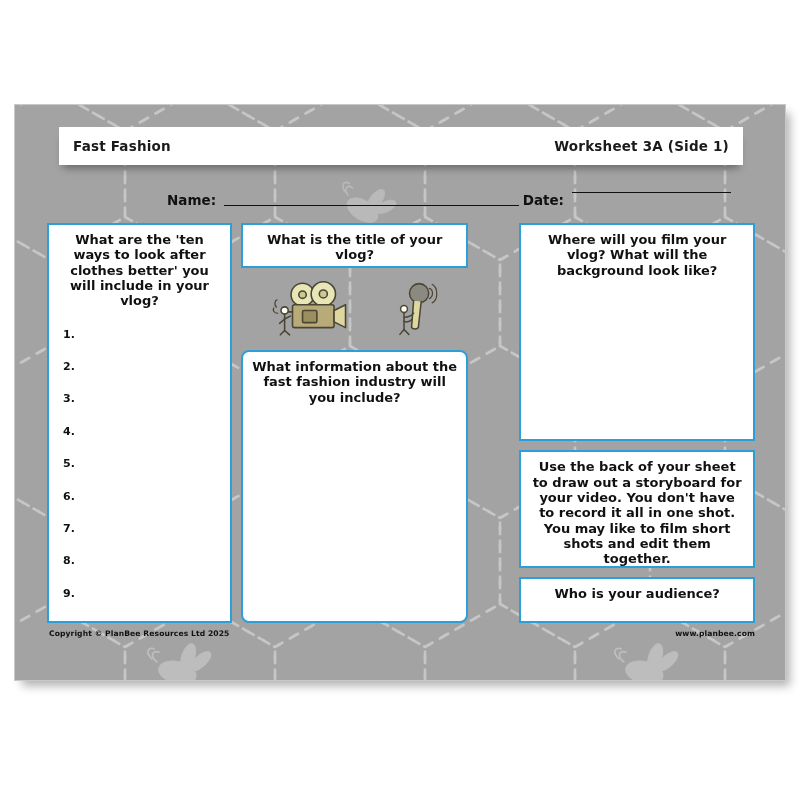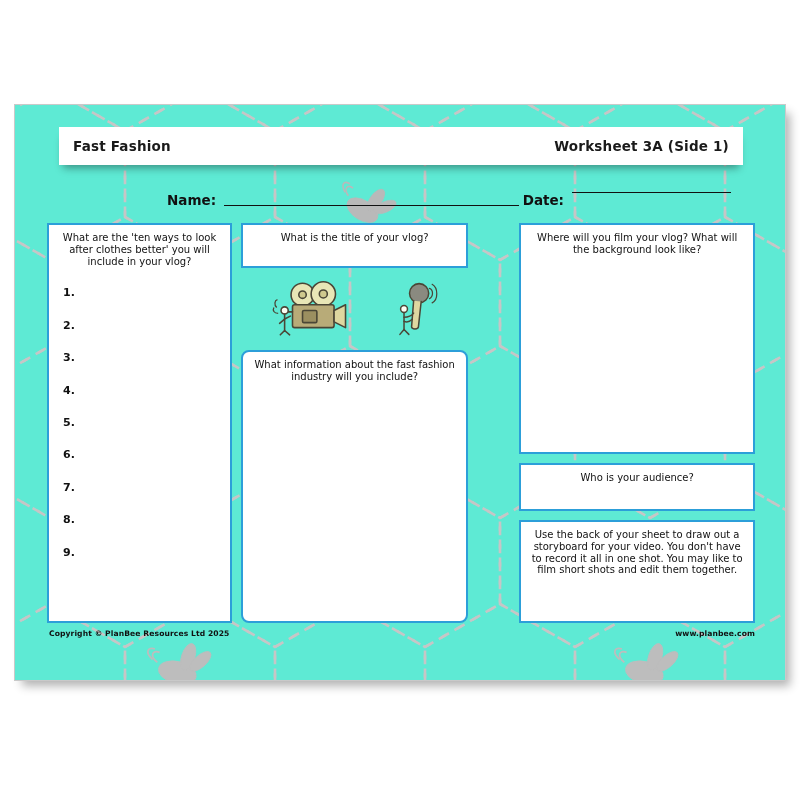--- a/index.html
+++ b/index.html
@@ -17,21 +17,21 @@
     position: absolute;
     left: 14px;
     top: 104px;
     width: 772px;
     height: 577px;
   }
 
   #sheet {
     position: absolute;
     inset: 0;
-    background: #5eead4;
+    background: #a3a3a3;
     border: 1px solid #c9c9c9;
     box-shadow: 6px 7px 9px -2px rgba(0,0,0,0.30);
     overflow: hidden;
   }
 
   
   #hexlayer {
     position: absolute;
     left: -40px;
     top: -60px;
@@ -120,22 +120,22 @@
   #col-left   { width: 197px; }
   #col-mid    { width: 242px; }
   #col-right  { width: 251px; margin-left: 42px; }
 
   .box {
     background: #ffffff;
     border: 2.6px solid #2C9FD9;
     position: relative;
   }
   .box-q {
-    font-size: 10px;
-    font-weight: normal;
+    font-size: 13px;
+    font-weight: bold;
     color: #111;
     text-align: center;
     line-height: 1.18;
     padding: 7px 9px 0 9px;
     position: relative;
     z-index: 2;
   }
 
   
   #numlist {
@@ -412,26 +412,26 @@
         <div class="box" style="flex:1 1 auto;border-radius:8px;">
           <div class="box-q">What information about the fast fashion industry will you include?</div>
         </div>
       </div>
 
       <div class="col" id="col-right">
         <div class="box" style="height:231px;">
           <div class="box-q">Where will you film your vlog? What will the background look like?</div>
         </div>
 
+        <div class="box" style="flex:1 1 auto;">
+          <div class="box-q">Use the back of your sheet to draw out a storyboard for your video. You don't have to record it all in one shot. You may like to film short shots and edit them together.</div>
+        </div>
+
         <div class="box" style="height:48px;">
           <div class="box-q">Who is your audience?</div>
-        </div>
-
-        <div class="box" style="flex:1 1 auto;">
-          <div class="box-q">Use the back of your sheet to draw out a storyboard for your video. You don't have to record it all in one shot. You may like to film short shots and edit them together.</div>
         </div>
       </div>
 
     </div>
 
     <div id="footer">
       <span class="foot-txt">Copyright © PlanBee Resources Ltd 2025</span>
       <span class="foot-txt">www.planbee.com</span>
     </div>
 

